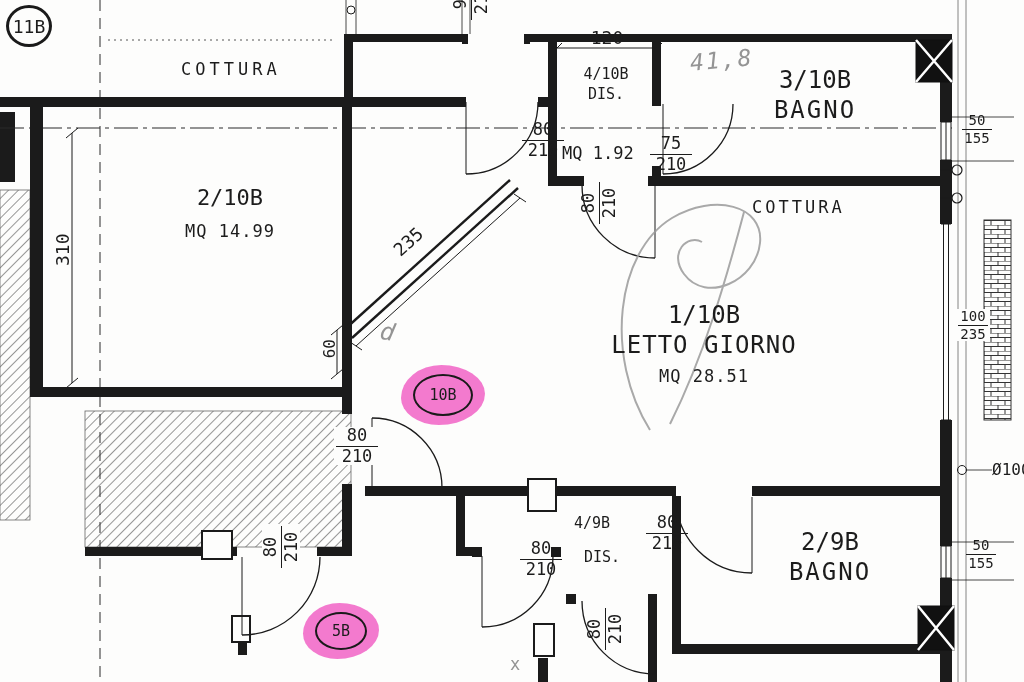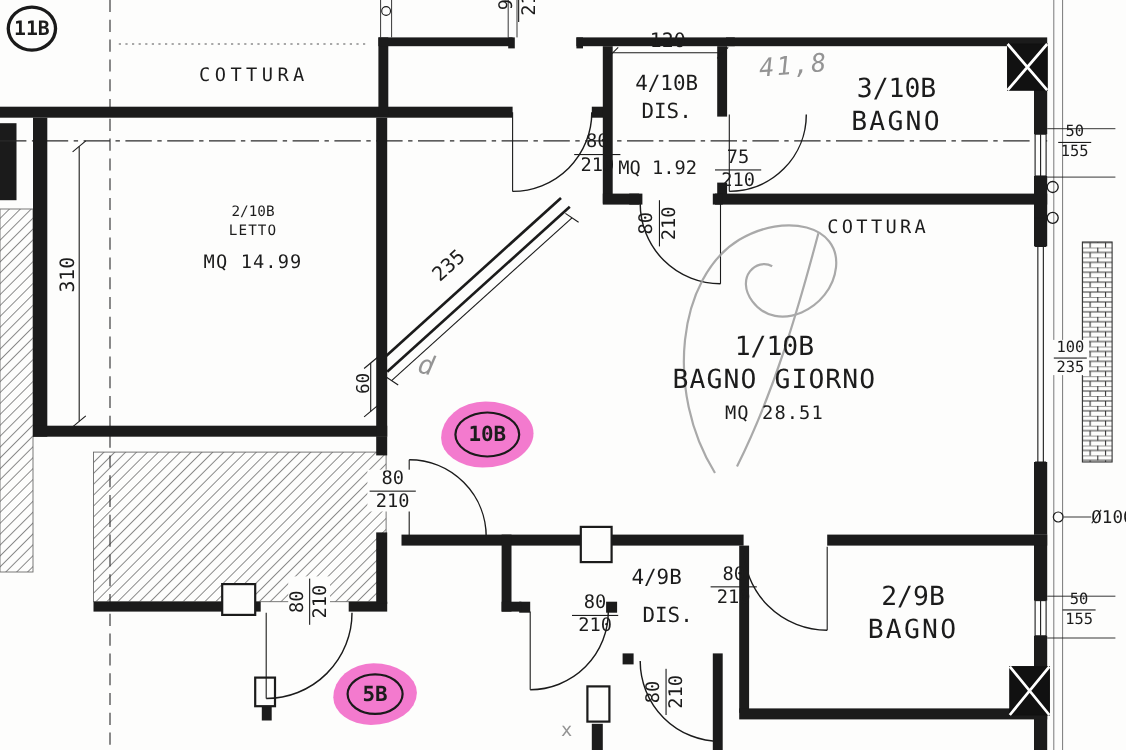--- a/index.html
+++ b/index.html
@@ -2,36 +2,36 @@
 <html><head>
 <meta charset="utf-8">
 <style>
   *{box-sizing:border-box}
   body{margin:0;background:#e9e9e9}
   #stage{position:relative;width:1024px;height:682px;background:#fdfdfc;overflow:hidden;
          font-family:"DejaVu Sans Mono",monospace;color:#1c1c1c}
   #linework{position:absolute;left:0;top:0}
   .t{position:absolute;white-space:nowrap;line-height:1.08}
   .c{text-align:center}.fs16{font-size:16px}.fs17{font-size:17px}.fs18{font-size:18px}
-  .fs19{font-size:19px}.fs20{font-size:24px}.fs21{font-size:13px}
+  .fs19{font-size:15px}.fs20{font-size:24px}.fs21{font-size:22px}
   .ls1{letter-spacing:1px}.ls2{letter-spacing:2px}.ls3{letter-spacing:3px}.ls4{letter-spacing:4px}
   .mt4{margin-top:4px}.mt8{margin-top:8px}.mt12{margin-top:12px}
   .frac{position:absolute;display:flex;flex-direction:column;align-items:center;font-size:17px;line-height:1}
   .frac .fbar{width:42px;border-top:1.6px solid #1c1c1c;margin:1.5px 0}
   .frac.sm{font-size:14px}
   .frac.sm .fbar{width:30px}
   .vfrac{transform:rotate(-90deg)}
   .rot90{transform:rotate(-90deg)}
   .rotdiag{transform:rotate(-42deg)}
   .whitebg{background:#fdfdfc;padding:0 2px}
   .marker{position:absolute;display:flex;align-items:center;justify-content:center}
   .blob{position:absolute;inset:-9px -12px;background:#f163c5;opacity:.85;
         border-radius:48% 52% 55% 45%/55% 48% 52% 45%}
   .ring{position:relative;width:100%;height:100%;border:2.6px solid #1a1a1a;border-radius:50%;
-        display:flex;align-items:center;justify-content:center;font-weight:bold;background:transparent}
+        display:flex;align-items:center;justify-content:center;font-weight:normal;background:transparent}
   .ring.noblob{border-width:3px}
   .pencil{color:#949494}
   .italic{font-style:italic}
 </style>
 </head>
 <body>
 
 <div id="stage">
 
   <svg id="linework" width="1024" height="682" viewBox="0 0 1024 682">
@@ -210,38 +210,37 @@
   <div class="marker" style="left:315px;top:612px;width:52px;height:38px">
     <div class="blob"></div>
     <div class="ring fs19">5B</div>
   </div>
 
   <div class="t fs17 ls4" style="left:181px;top:60px">COTTURA</div>
   <div class="t fs17 ls3" style="left:752px;top:198px">COTTURA</div>
 
   <div class="t c" style="left:148px;top:186px;width:164px">
     <div class="fs21">2/10B</div>
-    <div class="fs21 ls1 mt4">LETTO</div>
     <div class="fs17 ls1 mt12">MQ 14.99</div>
   </div>
 
   <div class="t c" style="left:556px;top:66px;width:100px">
     <div class="fs19">4/10B</div>
     <div class="fs19 mt4">DIS.</div>
   </div>
   <div class="t fs17" style="left:562px;top:144px">MQ 1.92</div>
 
   <div class="t c" style="left:752px;top:68px;width:126px">
     <div class="fs20">3/10B</div>
     <div class="fs20 ls2 mt4">BAGNO</div>
   </div>
 
   <div class="t c" style="left:606px;top:303px;width:196px">
     <div class="fs20">1/10B</div>
-    <div class="fs20 ls1 mt4">BAGNO GIORNO</div>
+    <div class="fs20 ls1 mt4">LETTO GIORNO</div>
     <div class="fs17 ls1 mt8">MQ 28.51</div>
   </div>
 
   <div class="t fs19" style="left:574px;top:515px">4/9B</div>
   <div class="t fs19" style="left:584px;top:549px">DIS.</div>
 
   <div class="t c" style="left:768px;top:530px;width:124px">
     <div class="fs20">2/9B</div>
     <div class="fs20 ls2 mt4">BAGNO</div>
   </div>

